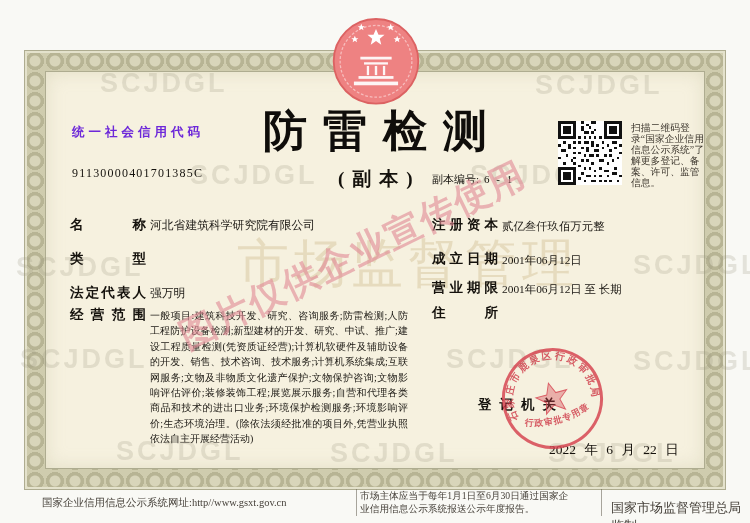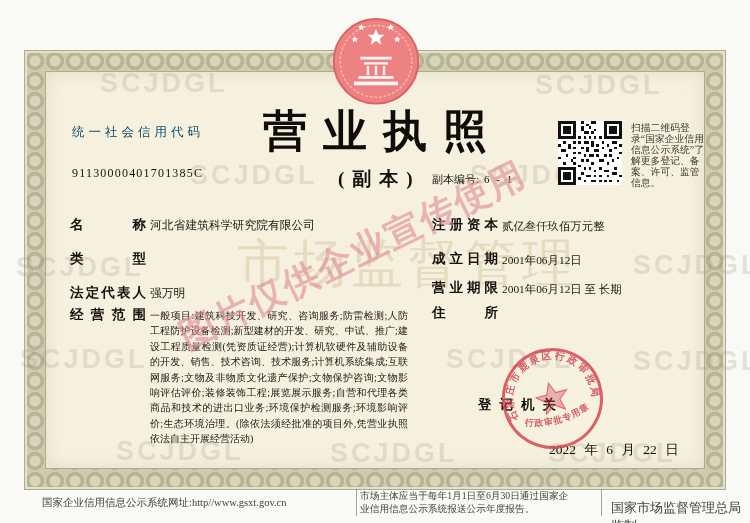--- a/index.html
+++ b/index.html
@@ -19,21 +19,21 @@
     background-size:20px 20px;
     box-shadow:inset 0 0 0 2px #e4e2cc;
   }
   .frame-inner{
     position:absolute;left:20px;top:20px;right:20px;bottom:20px;
     background:#f6f1df;border:1px solid #aeac90;
     box-shadow:inset 0 0 18px rgba(190,185,150,.35);
   }
   
   .credit-block{left:72px;top:124px;}
-  .credit-label{font-size:12.5px;letter-spacing:4px;font-weight:400;color:#0c4a6e;}
+  .credit-label{font-size:12.5px;letter-spacing:4px;font-weight:700;color:#6d28d9;}
   .credit-code{margin-top:25px;font-size:12px;letter-spacing:1.2px;color:#15120d;}
   .title{left:0;top:102px;width:750px;text-align:center;text-indent:16px;
     font-size:44px;font-weight:bold;letter-spacing:16px;color:#0f0d0a;}
   .subtitle{left:338px;top:166px;font-size:19px;font-weight:600;letter-spacing:8px;color:#14110c;}
   .copyline{left:432px;top:172px;font-size:11px;color:#14110c;}
   .copyline .num{margin-left:5px;letter-spacing:2px;}
   .qr{left:558px;top:121px;width:64px;height:64px;}
   .qr-caption{left:631px;top:122px;width:74px;font-size:9.8px;line-height:11px;color:#3e382f;}
   
   .emblem{left:330px;top:11px;width:92px;height:97px;}
@@ -115,21 +115,21 @@
     <rect x="31" y="70" width="38" height="3"></rect>
     <rect x="26" y="76" width="48" height="4"></rect>
   </g>
 </svg>
 
 <div class="abs credit-block content">
   <div class="credit-label">统一社会信用代码</div>
   <div class="credit-code">91130000401701385C</div>
 </div>
 
-<div class="abs title content">营业执照</div>
+<div class="abs title content">防雷检测</div>
 <div class="abs subtitle content">(副本)</div>
 <div class="abs copyline content">
   <span>副本编号:</span><span class="num">6 - 1</span>
 </div>
 
 <svg class="abs qr content" viewBox="0 0 25 25" shape-rendering="crispEdges">
   <rect x="0" y="0" width="25" height="25" fill="#ffffff"></rect>
   <g fill="#111111">
     <rect x="0" y="0" width="7" height="7"></rect>
       <rect x="1" y="1" width="5" height="5" fill="#ffffff"></rect>

